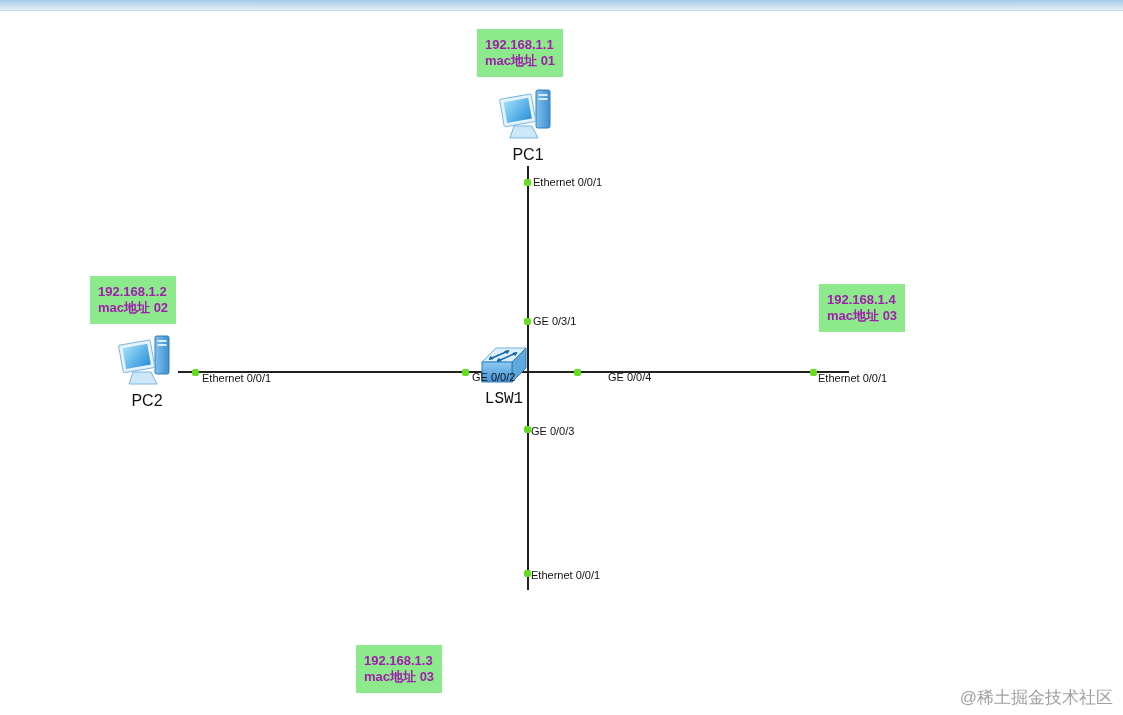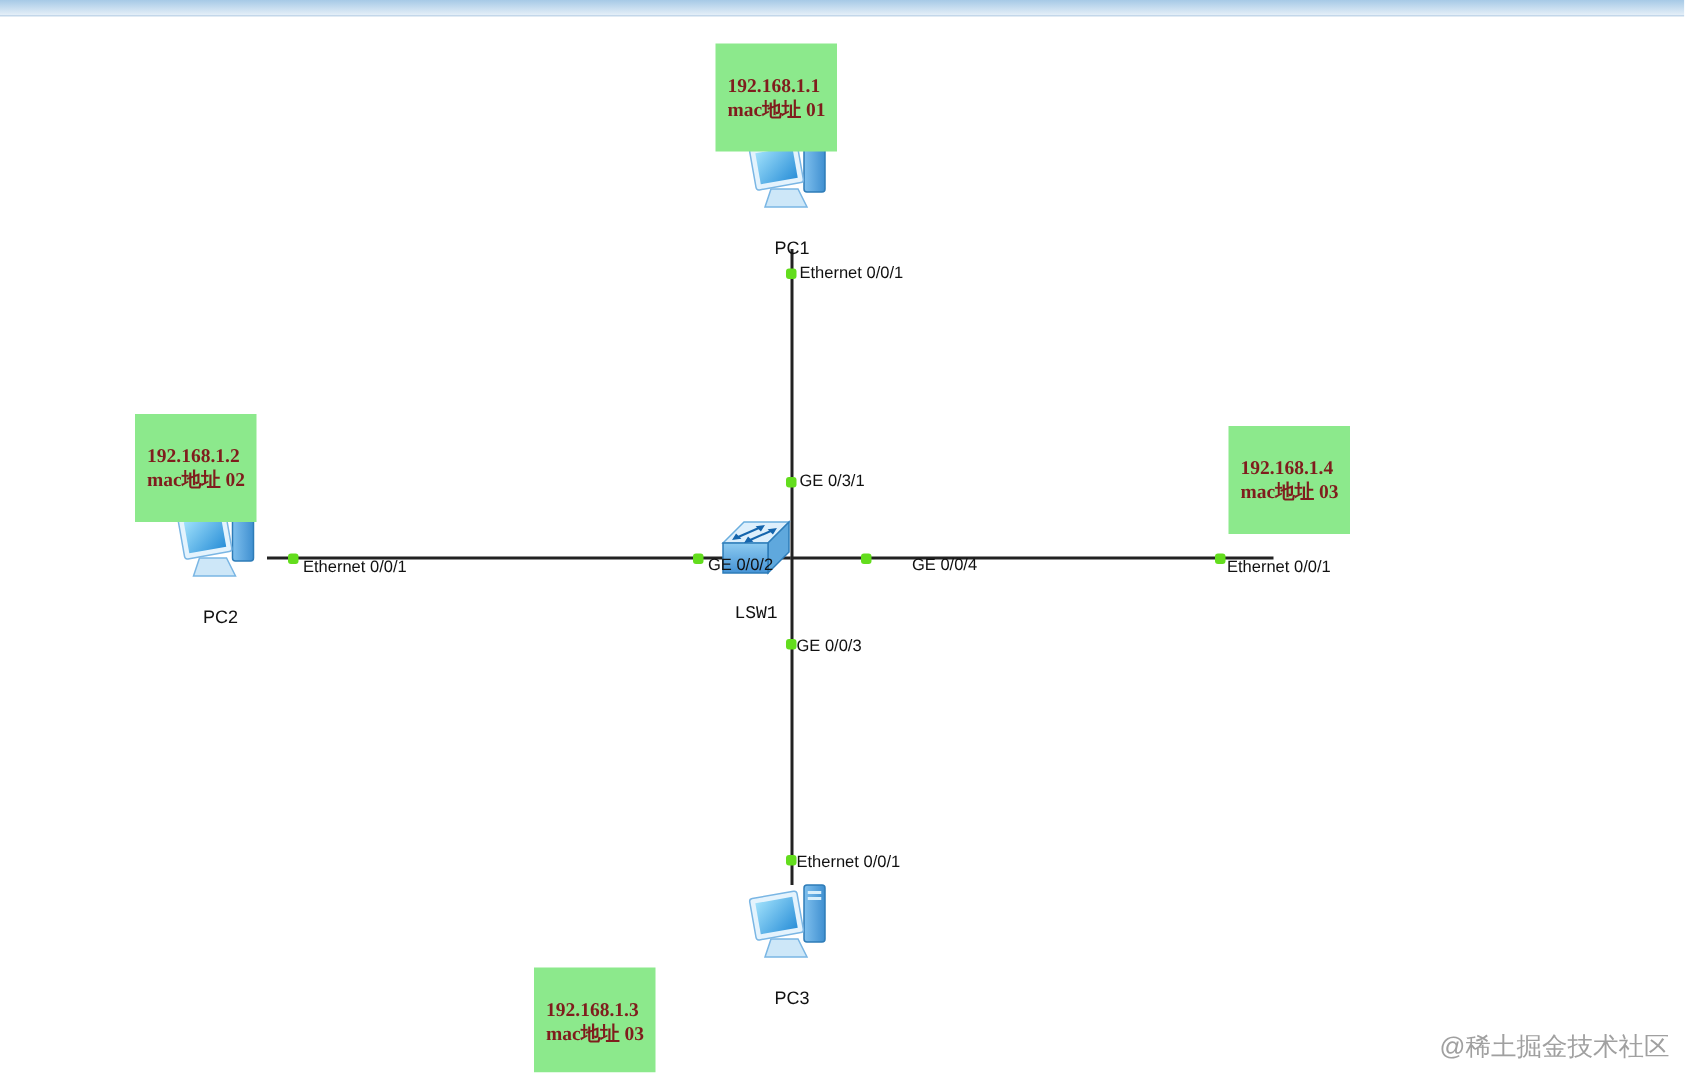--- a/index.html
+++ b/index.html
@@ -25,28 +25,28 @@
   }
   .port-label {
     position:absolute; font-size:11px; color:#111; white-space:nowrap; z-index:4;
   }
   .device {
     position:absolute; width:64px; display:flex; flex-direction:column; align-items:center;
     z-index:2; cursor:pointer;
   }
   .device .icon-svg { display:block; }
   .dev-label {
-    margin-top:14px; font-size:12px; color:#111; text-align:center; white-space:nowrap;
+    margin-top:2px; font-size:16px; color:#111; text-align:center; white-space:nowrap;
   }
   .note {
     position:absolute; z-index:5;
     background:var(--note-bg,#8ce98c);
-    padding:20px 8px;
-    font-family:Liberation Serif, serif;
-    font-size:13px; font-weight:bold; color:#7f1d1d;
+    padding:8px 8px;
+    font-family:Liberation Sans, sans-serif;
+    font-size:13px; font-weight:bold; color:#a21caf;
     line-height:16px; white-space:nowrap;
   }
   .watermark {
     position:absolute; right:10px; bottom:6px;
     font-size:17px; color:#a0a0a0; z-index:6;
   }
 </style>
 </head>
 <body>
 
@@ -125,26 +125,20 @@
   </div>
 
   <div class="device" style="left:115px;top:334px;">
     <svg class="icon-svg" width="60" height="56">
         <use href="#pc-icon"></use>
       </svg>
     <div class="dev-label">PC2</div>
   </div>
 
 
-  <div class="device" style="left:496px;top:588px;">
-    <svg class="icon-svg" width="60" height="56">
-        <use href="#pc-icon"></use>
-      </svg>
-    <div class="dev-label">PC3</div>
-  </div>
 
   <div class="device" style="left:472px;top:344px;font-family:Liberation Mono, monospace;">
     <svg class="icon-svg" width="52" height="44">
         <use href="#switch-icon"></use>
       </svg>
     <div class="dev-label">LSW1</div>
   </div>
 
   <div class="note" style="left:477px;top:29px;">
     <div>192.168.1.1</div>

